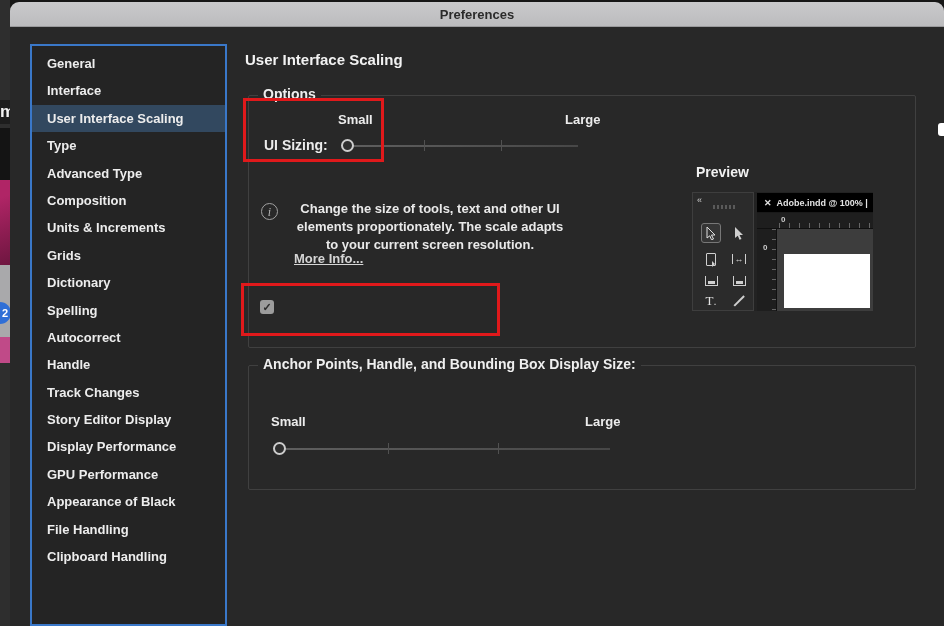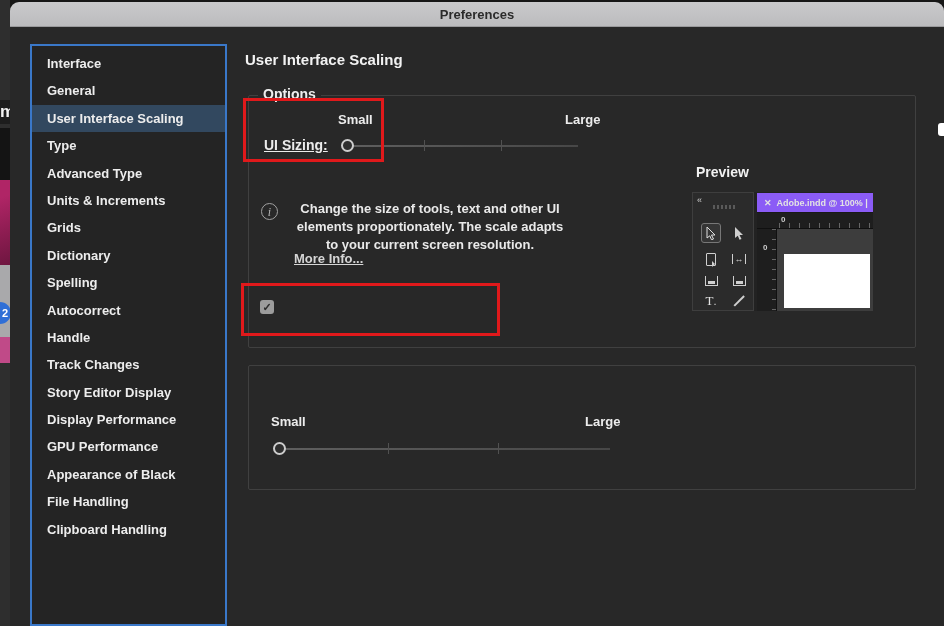--- a/index.html
+++ b/index.html
@@ -35,21 +35,21 @@
   
   #main-heading { left:245px; top:51px; font-size:15px; font-weight:700; color:#f2f2f2; }
   .fieldset { border:1px solid #404040; border-radius:2px; }
   #fieldset-options { left:248px; top:95px; width:668px; height:253px; }
   #fieldset-anchor  { left:248px; top:365px; width:668px; height:125px; }
   .legend { background:#282828; padding:0 5px; font-size:14px; font-weight:700; color:#efefef; white-space:nowrap; }
   #legend-options { left:258px; top:86px; }
   #legend-anchor  { left:258px; top:356px; }
 
   .minmax { font-size:13px; font-weight:700; color:#ececec; }
-  .field-label { font-size:14px; font-weight:700; color:#ececec;text-decoration:underline; }
+  .field-label { font-size:14px; font-weight:700; color:#ececec; }
 
   .track { height:2px; background:linear-gradient(to right,#5f5f5f,#474747); }
   .tick { width:1px; height:11px; background:#515151; }
   .thumb { width:13px; height:13px; border-radius:50%; border:2px solid #cdcdcd; background:#2e2e2e; }
 
   .red-box { border:3px solid #e0191b; background:transparent; }
   #red-box-1 { left:243px; top:98px; width:141px; height:64px; }
   #red-box-2 { left:241px; top:283px; width:259px; height:53px; }
 
   #info-icon { left:261px; top:203px; width:17px; height:17px; border:1px solid #a2a2a2; border-radius:50%;
@@ -76,21 +76,21 @@
   .pv-glyph { color:#d8d8d8; font-size:11px; line-height:1; }
   .pv-page-icon { width:10px; height:13px; border:1px solid #cfcfcf; border-radius:1px; position:relative; }
   .pv-page-icon::after { content:""; position:absolute; right:-3px; bottom:-2px; border:3px solid transparent; border-left-color:#cfcfcf; }
   .pv-gap-icon { width:14px; height:10px; border-left:1.5px solid #cfcfcf; border-right:1.5px solid #cfcfcf; color:#cfcfcf; font-size:9px; line-height:10px; text-align:center; }
   .pv-tray { width:13px; height:10px; border:1px solid #cfcfcf; border-top:none; position:relative; }
   .pv-tray::after { content:""; position:absolute; left:2px; bottom:1px; width:7px; height:3px; background:#cfcfcf; }
   .pv-type { font-family:"Liberation Serif",serif; font-size:13px; color:#e2e2e2; }
   .pv-line { width:14px; height:1.5px; background:#cfcfcf; transform:rotate(-45deg); }
 
   #pv-doc { position:absolute; left:65px; top:1px; width:116px; height:118px; background:#3d3d3d; }
-  #pv-tab { position:absolute; left:0; top:0; width:116px; height:20px; background:#8b5cf6; border-bottom:1px solid #191919;
+  #pv-tab { position:absolute; left:0; top:0; width:116px; height:20px; background:#000000; border-bottom:1px solid #191919;
     color:#e3e3e3; font-size:9px; font-weight:700; line-height:20px; white-space:nowrap; overflow:hidden; }
   #pv-tab .x { margin:0 5px 0 7px; font-size:9px; }
   #pv-hruler { position:absolute; left:0; top:20px; width:116px; height:16px; background:#1e1e1e; border-bottom:1px solid #101010; }
   #pv-hruler .zero { position:absolute; left:24px; top:2px; font-size:8px; font-weight:700; color:#cccccc; }
   #pv-hruler .ticks { position:absolute; left:22px; bottom:0; right:0; height:5px;
     background:repeating-linear-gradient(to right,#666 0 1px,transparent 1px 10px); }
   #pv-corner { position:absolute; left:0; top:20px; width:20px; height:16px; background:#191919; border-right:1px solid #101010; }
   #pv-vruler { position:absolute; left:0; top:36px; width:20px; height:82px; background:#1e1e1e; border-right:1px solid #101010; }
   #pv-vruler .zero { position:absolute; left:6px; top:14px; font-size:8px; font-weight:700; color:#cccccc; }
   #pv-vruler .ticks { position:absolute; right:0; top:0; bottom:0; width:4px;
@@ -113,25 +113,26 @@
   </div>
 
   <div id="dialog" class="abs"></div>
   <div id="titlebar" class="abs">
     <span>Preferences</span>
   </div>
   <div id="white-notch" class="abs"></div>
 
   <div id="sidebar" class="abs">
 
-  <div class="side-item">Interface</div>
-      <div class="side-item">General</div>
+  <div class="side-item">General</div>
+      <div class="side-item">Interface</div>
       <div class="side-item selected">User Interface Scaling</div>
       <div class="side-item">Type</div>
       <div class="side-item">Advanced Type</div>
+      <div class="side-item">Composition</div>
       <div class="side-item">Units &amp; Increments</div>
       <div class="side-item">Grids</div>
       <div class="side-item">Dictionary</div>
       <div class="side-item">Spelling</div>
       <div class="side-item">Autocorrect</div>
       <div class="side-item">Handle</div>
       <div class="side-item">Track Changes</div>
       <div class="side-item">Story Editor Display</div>
       <div class="side-item">Display Performance</div>
       <div class="side-item">GPU Performance</div>
@@ -209,20 +210,21 @@
         <span class="zero">0</span>
         <div class="ticks"></div>
       </div>
       <div id="pv-pasteboard">
         <div id="pv-page"></div>
       </div>
     </div>
   </div>
 
   <div id="fieldset-anchor" class="abs fieldset"></div>
+  <div id="legend-anchor" class="abs legend">Anchor Points, Handle, and Bounding Box Display Size:</div>
 
   <div class="abs minmax" style="left:271px; top:414px;">Small</div>
   <div class="abs minmax" style="left:585px; top:414px;">Large</div>
   <div class="abs track" style="left:280px; top:448px; width:330px;"></div>
   <div class="abs tick" style="left:388px; top:443px;"></div>
   <div class="abs tick" style="left:498px; top:443px;"></div>
   <div class="abs thumb" style="left:273px; top:442px;"></div>
 
 </div>
 

